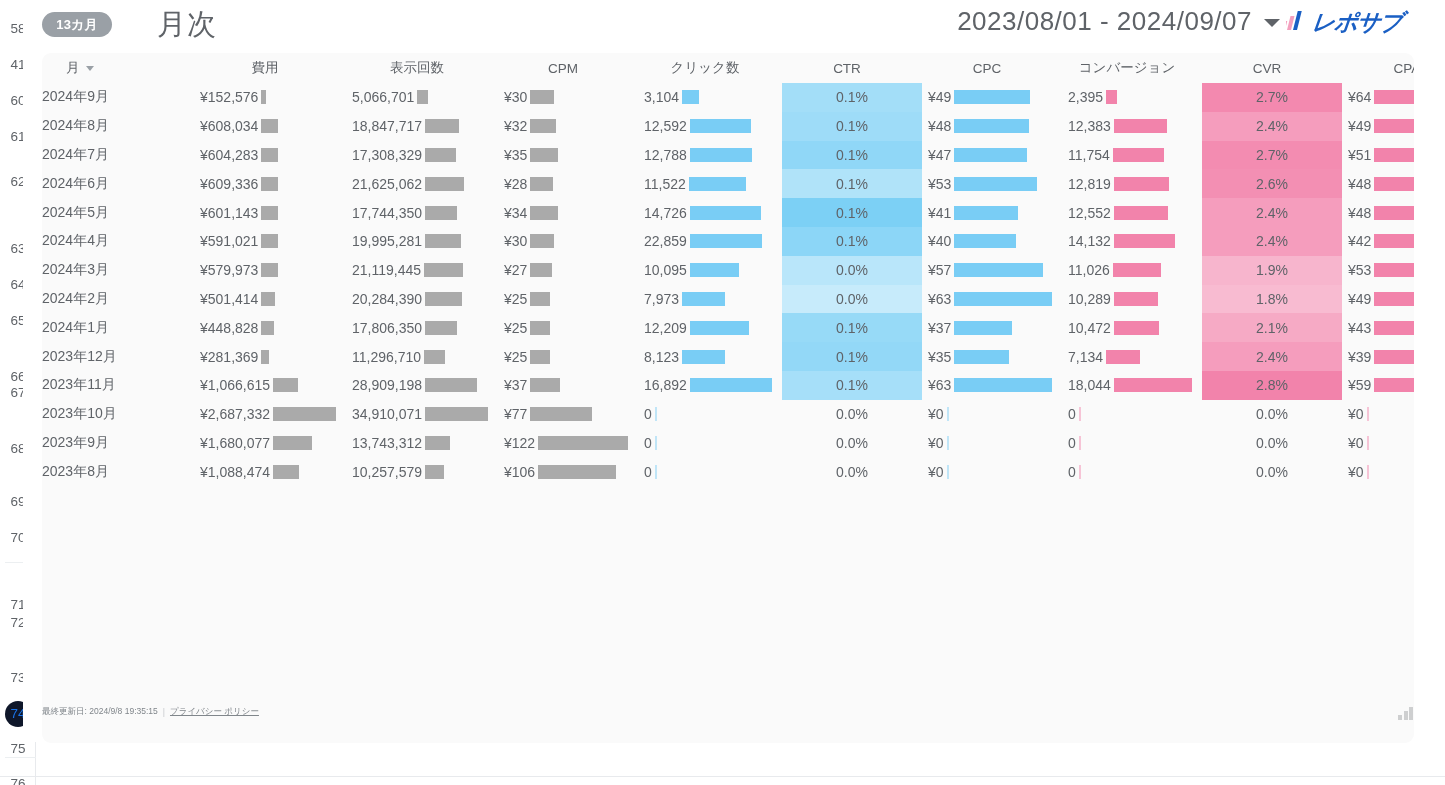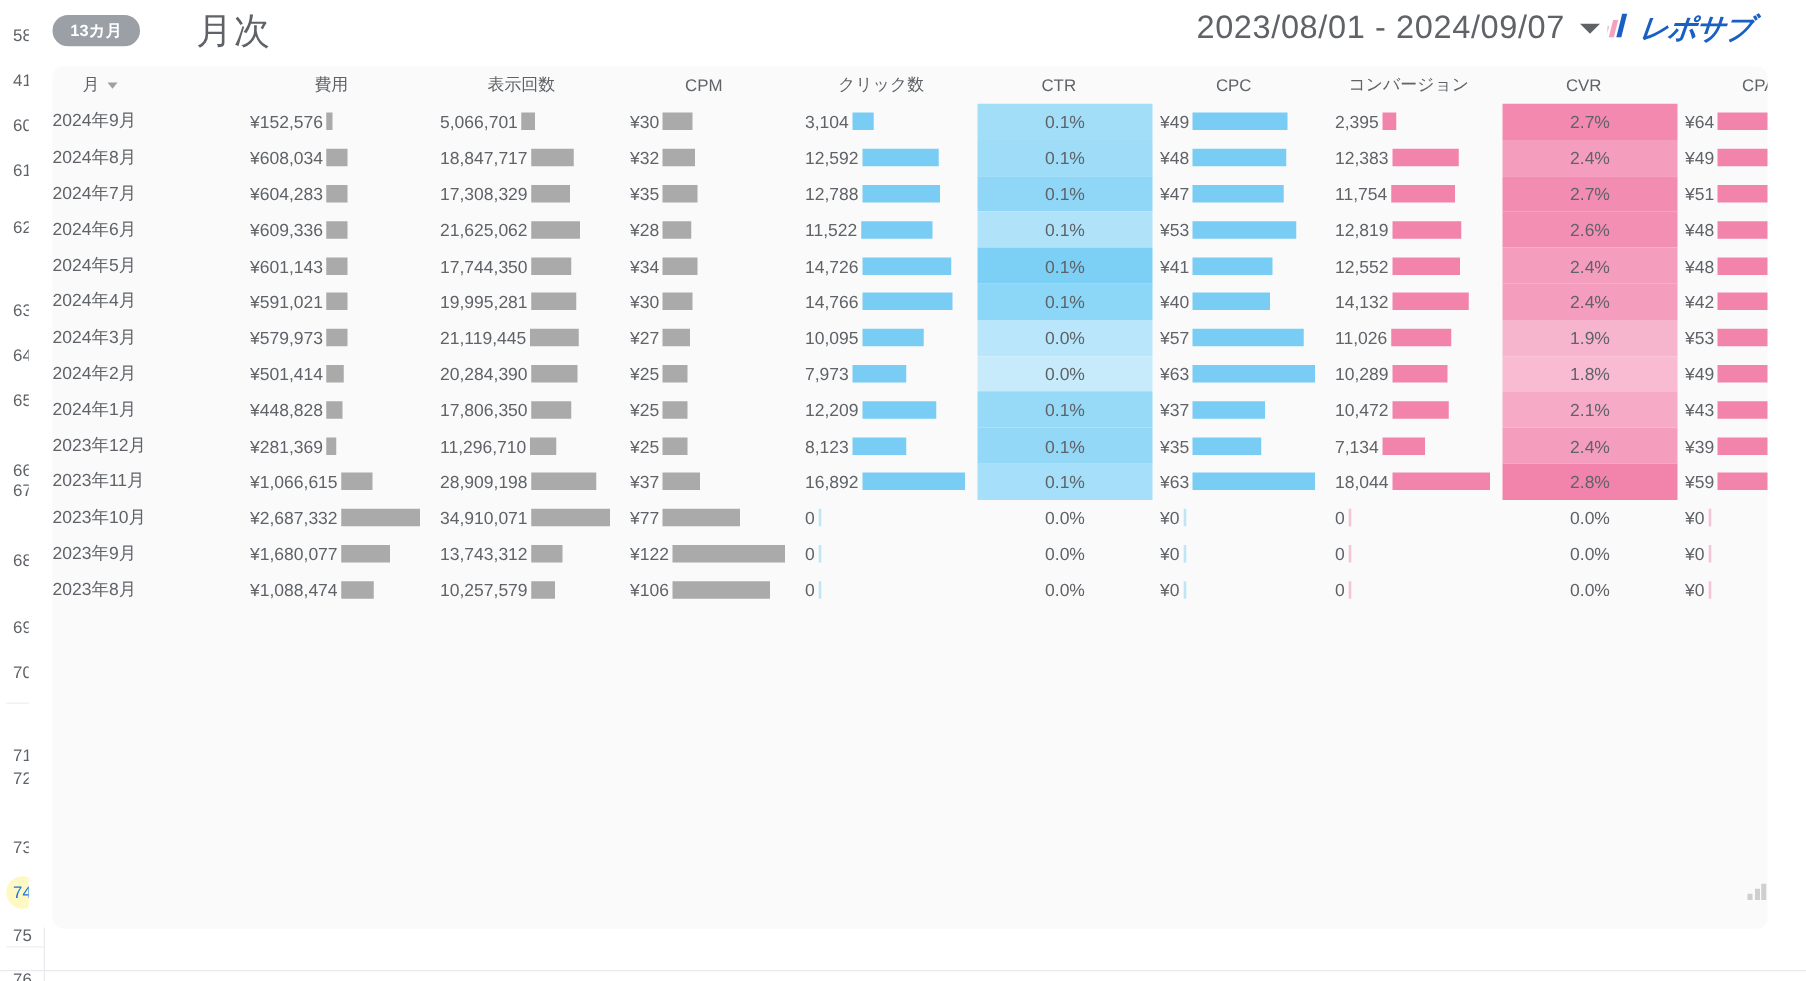--- a/index.html
+++ b/index.html
@@ -20,21 +20,21 @@
   .gutter-num{
     position:absolute;left:0;width:36px;
     text-align:center;
     font-size:13.5px;color:#5f6368;
     font-family:"Liberation Sans","DejaVu Sans",sans-serif;
     line-height:18px;
   }
   .gutter-num.active{color:#1a73e8;}
   .gutter-num.active .pill{
     display:inline-block;width:26px;height:26px;line-height:26px;
-    border-radius:50%;background:#fef9c3;color:#1a73e8;
+    border-radius:50%;background:#0f172a;color:#1a73e8;
   }
   .gutter-rule{
     position:absolute;left:5px;width:31px;height:1px;background:#eceff1;
   }
   
   #canvas{
     position:absolute;left:23px;top:0;width:1409px;height:742px;
     background:#ffffff;
   }
   
@@ -565,21 +565,21 @@
             <td>
               <div class="metric">
                 <span class="num">¥30</span>
                 <span class="track">
                   <span class="bar" style="width: 24.5902%; background: rgb(170, 170, 170);"></span>
                 </span>
               </div>
             </td>
             <td>
               <div class="metric">
-                <span class="num">14,766</span>
+                <span class="num">22,859</span>
                 <span class="track">
                   <span class="bar" style="width: 87.4142%; background: rgb(121, 205, 245);"></span>
                 </span>
               </div>
             </td>
             <td>
               <div class="heat" style="background: rgb(140, 214, 247);">0.1%</div>
             </td>
             <td>
               <div class="metric">
@@ -1126,20 +1126,25 @@
                 <span class="track">
                   <span class="bar" style="width: 1px; background: rgb(242, 131, 171); opacity: 0.45;"></span>
                 </span>
               </div>
             </td>
           </tr>
         </tbody>
     </table>
   </div>
 
+  <div id="footer">
+    <span>最終更新日: 2024/9/8 19:35:15</span>
+    <span class="sep">|</span>
+    <a href="#">プライバシー ポリシー</a>
+  </div>
   <div id="looker-mark">
     <i style="height:5px"></i>
       <i style="height:9px"></i>
       <i style="height:13px"></i>
   </div>
 </div>
 
 <div id="bottom-rule"></div>
 
 </body></html>

